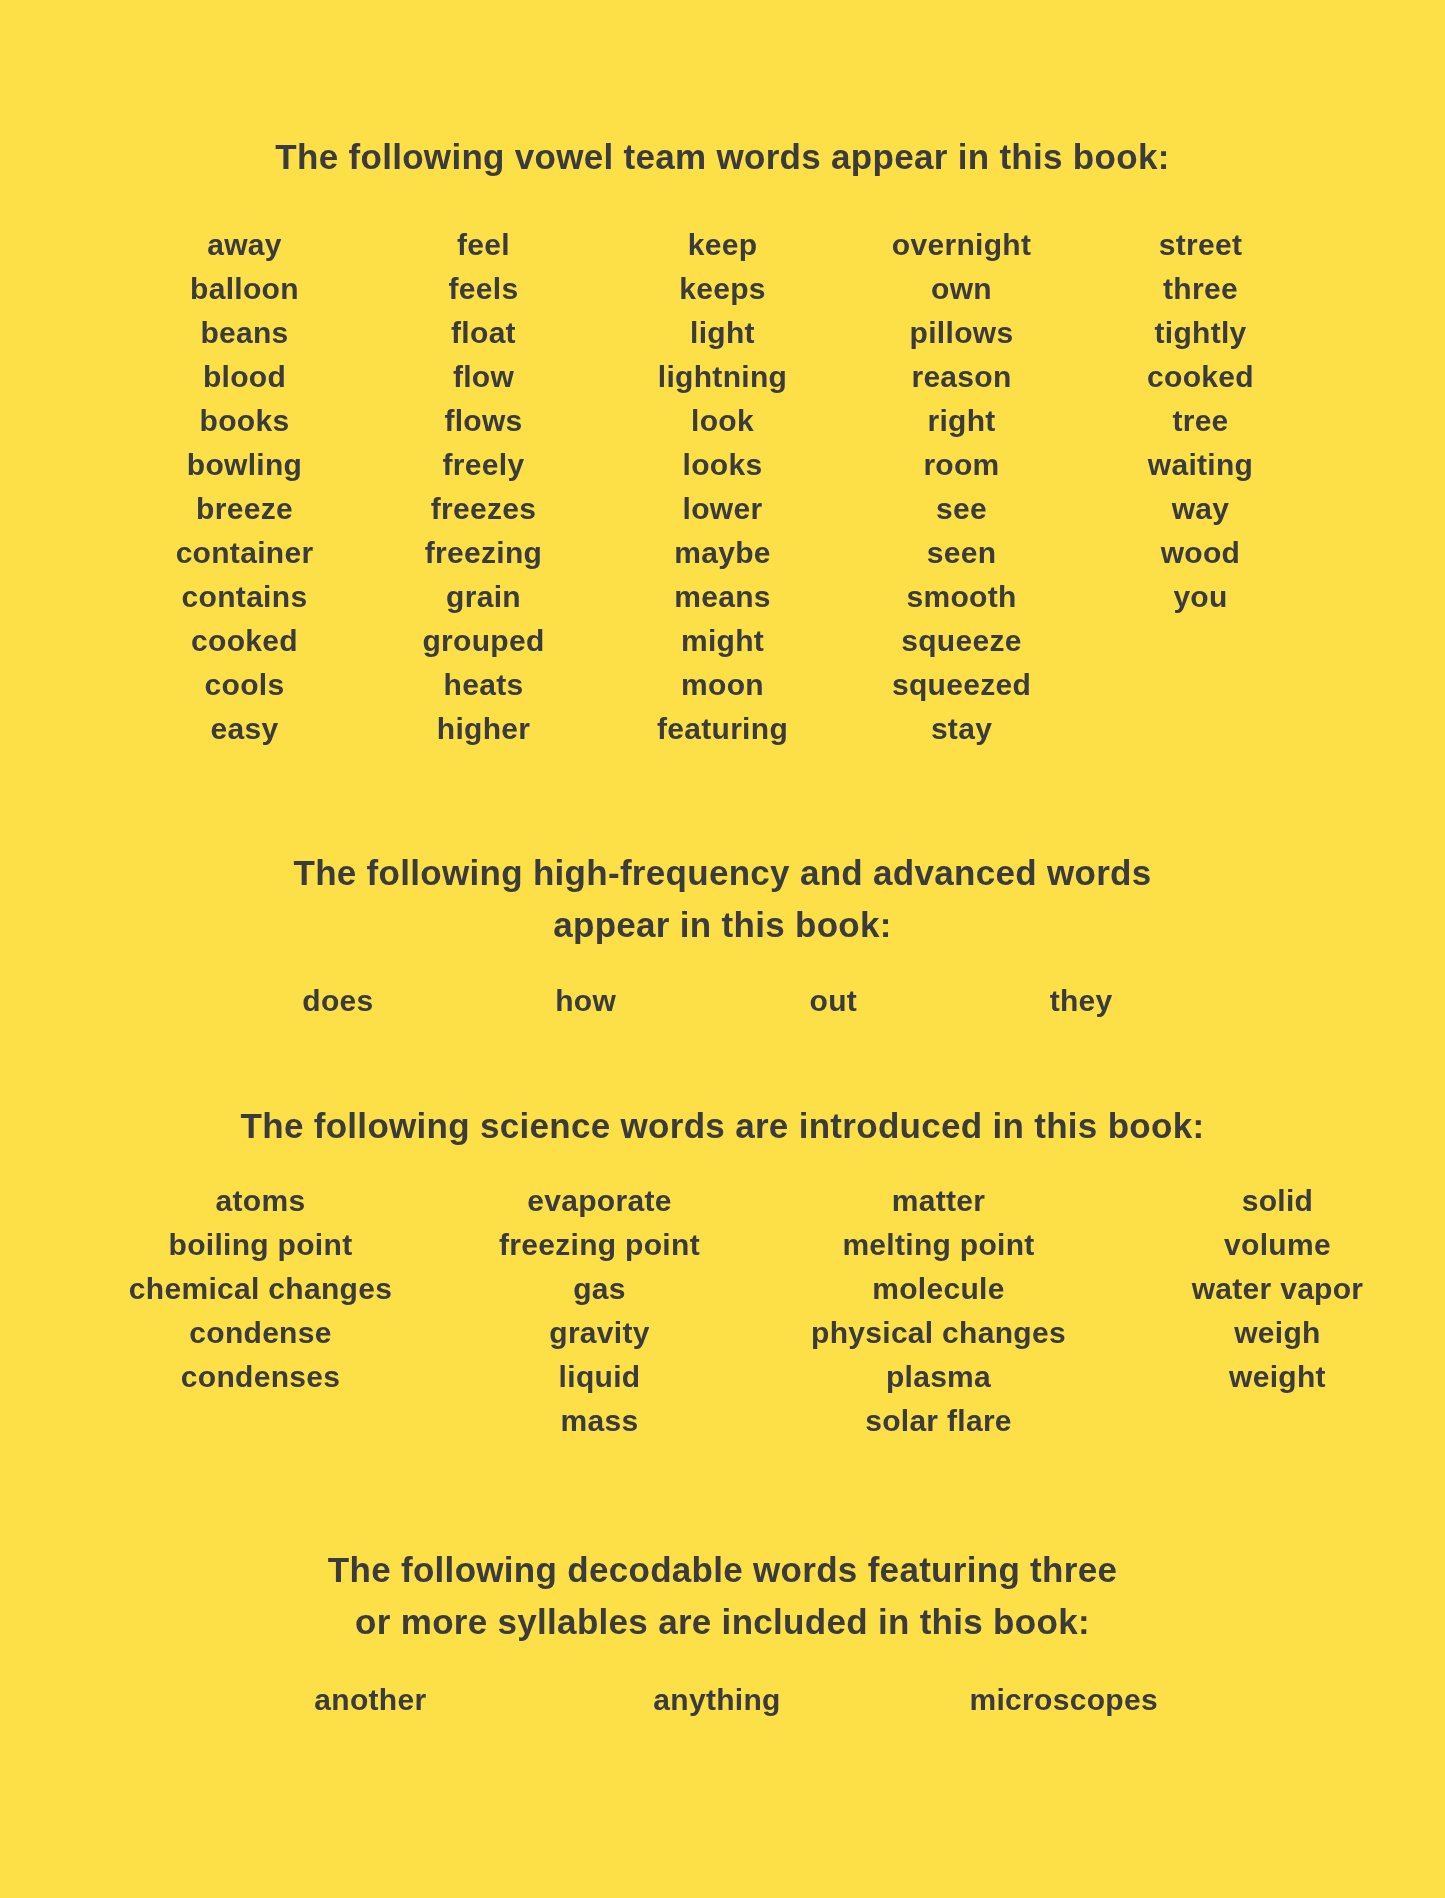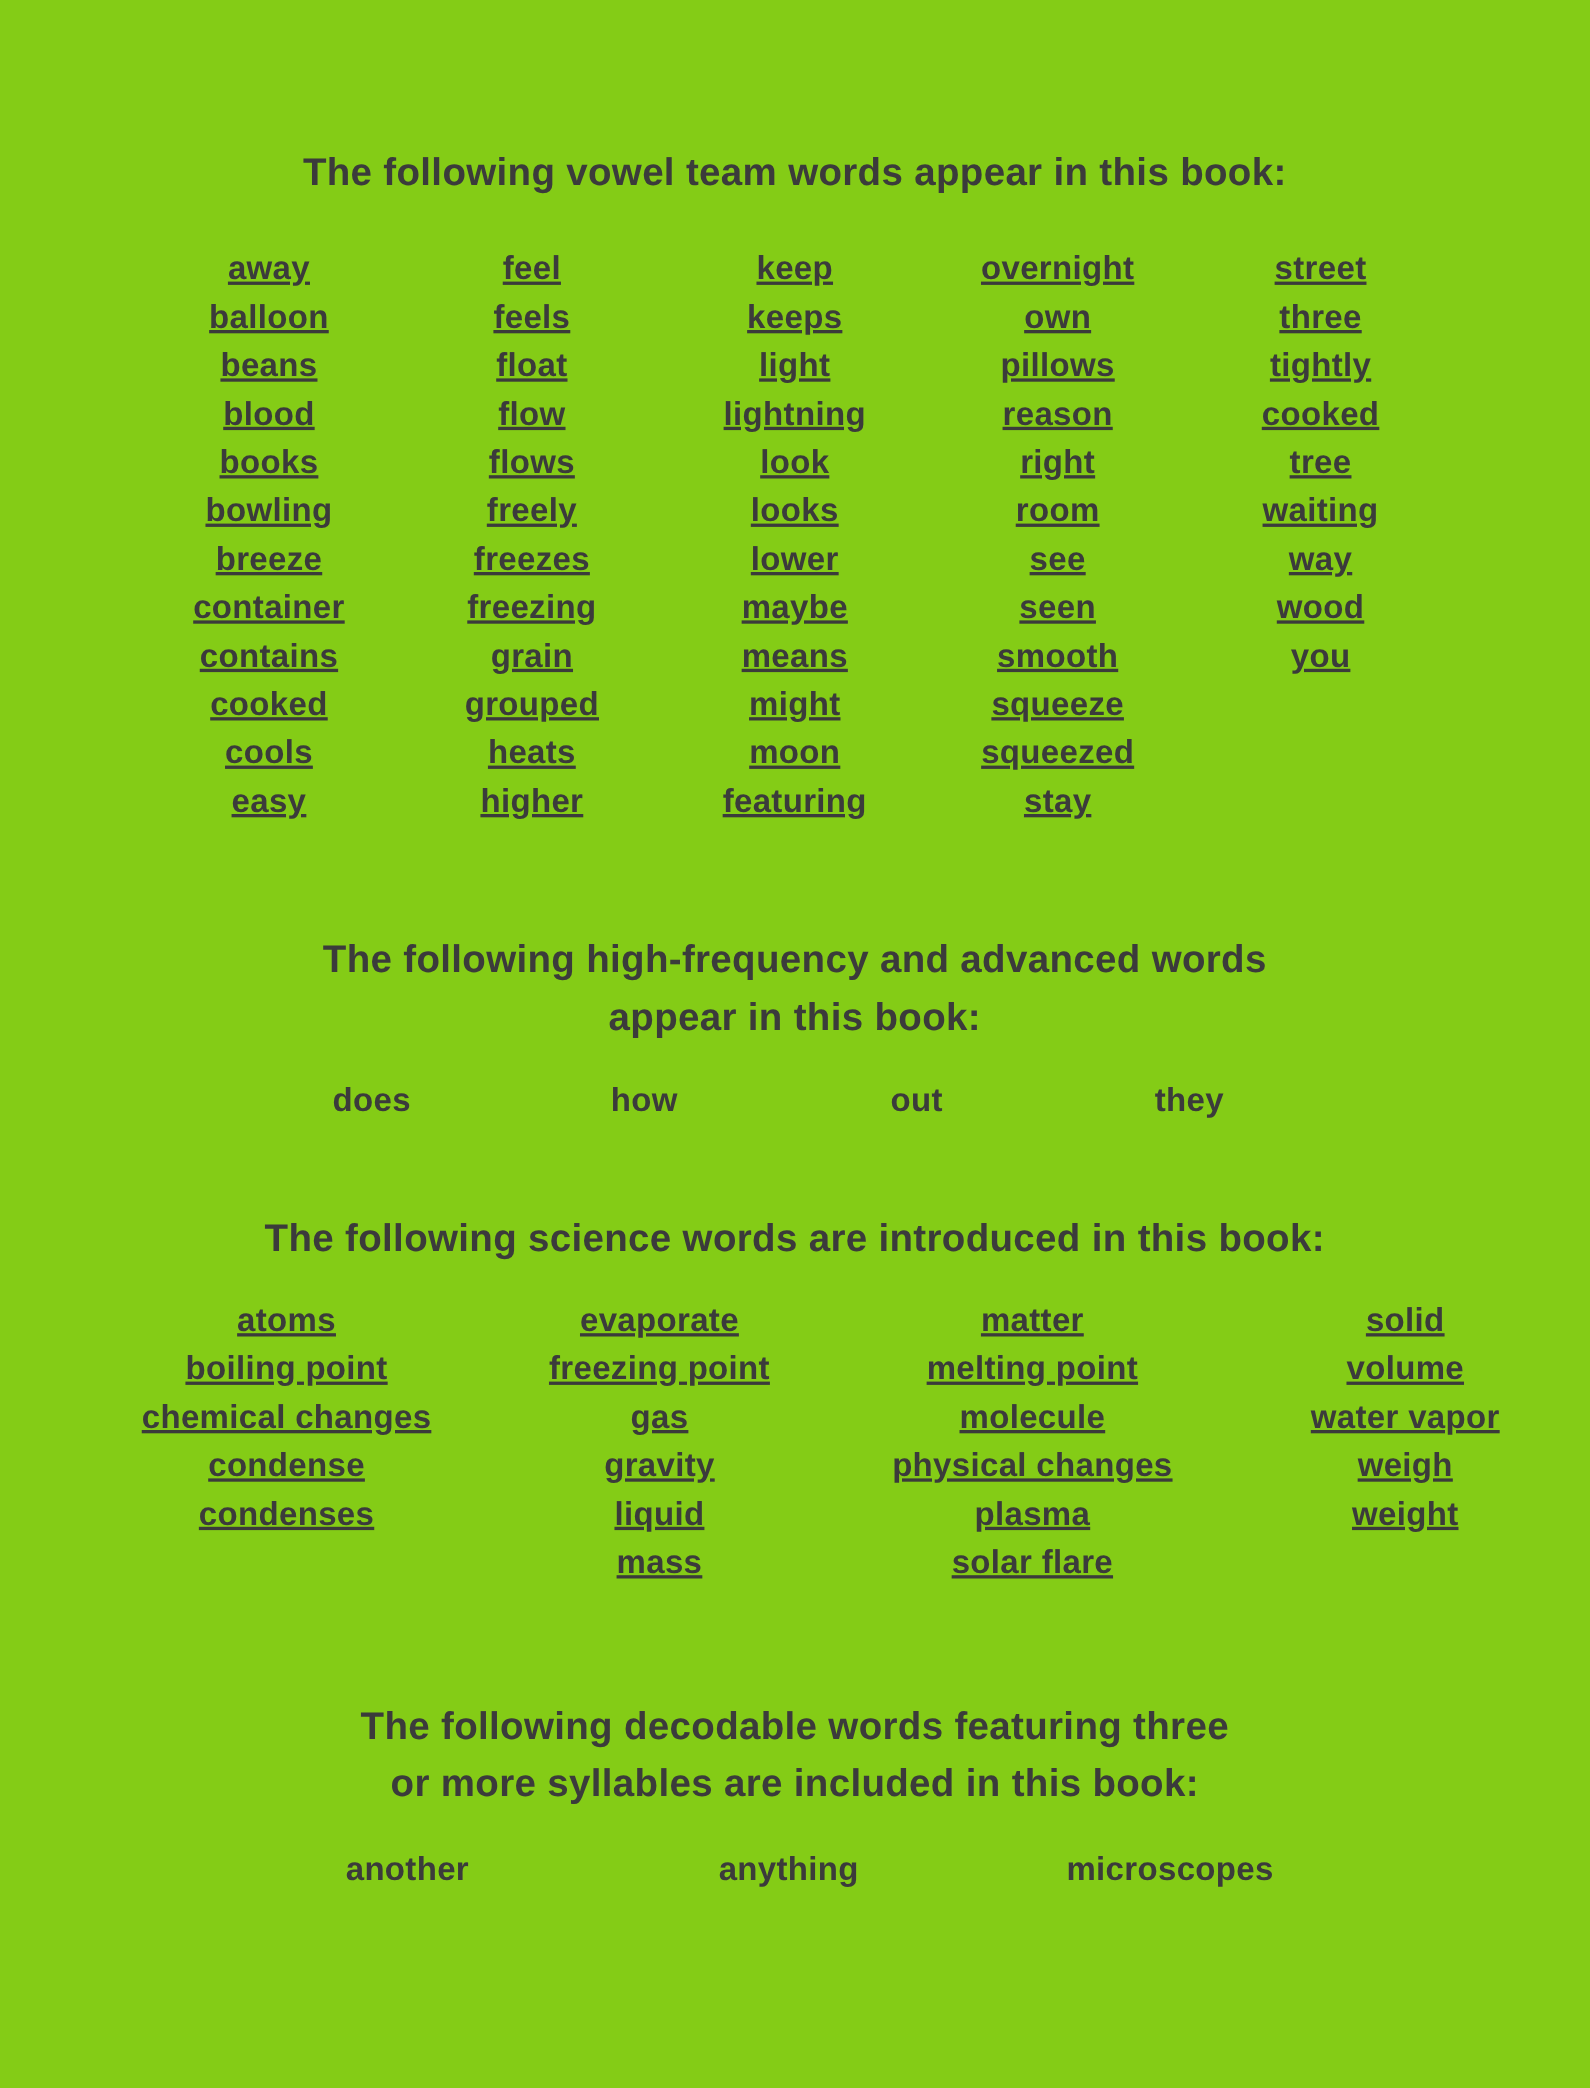--- a/index.html
+++ b/index.html
@@ -4,21 +4,21 @@
 <style>
   html, body {
     margin: 0;
     padding: 0;
     background: #ffffff;
   }
   .page {
     position: relative;
     width: 1445px;
     height: 1898px;
-    background: #84cc16;
+    background: #fde047;
     font-family: "Liberation Sans", "DejaVu Sans", sans-serif;
     font-weight: 700;
     color: #3b3b3b;
     overflow: hidden;
   }
   .heading {
     position: absolute;
     left: 0;
     width: 100%;
     margin: 0;
@@ -28,21 +28,20 @@
     letter-spacing: 0.3px;
     font-weight: 700;
   }
   .heading.two-line {
     line-height: 52px;
   }
   .word-grid {
     position: absolute;
     display: flex;
     flex-direction: row;
-    text-decoration: underline;
   }
   .word-col {
     flex: 1 1 0;
     display: flex;
     flex-direction: column;
   }
   .word {
     text-align: center;
     font-size: 30px;
     line-height: 44px;

